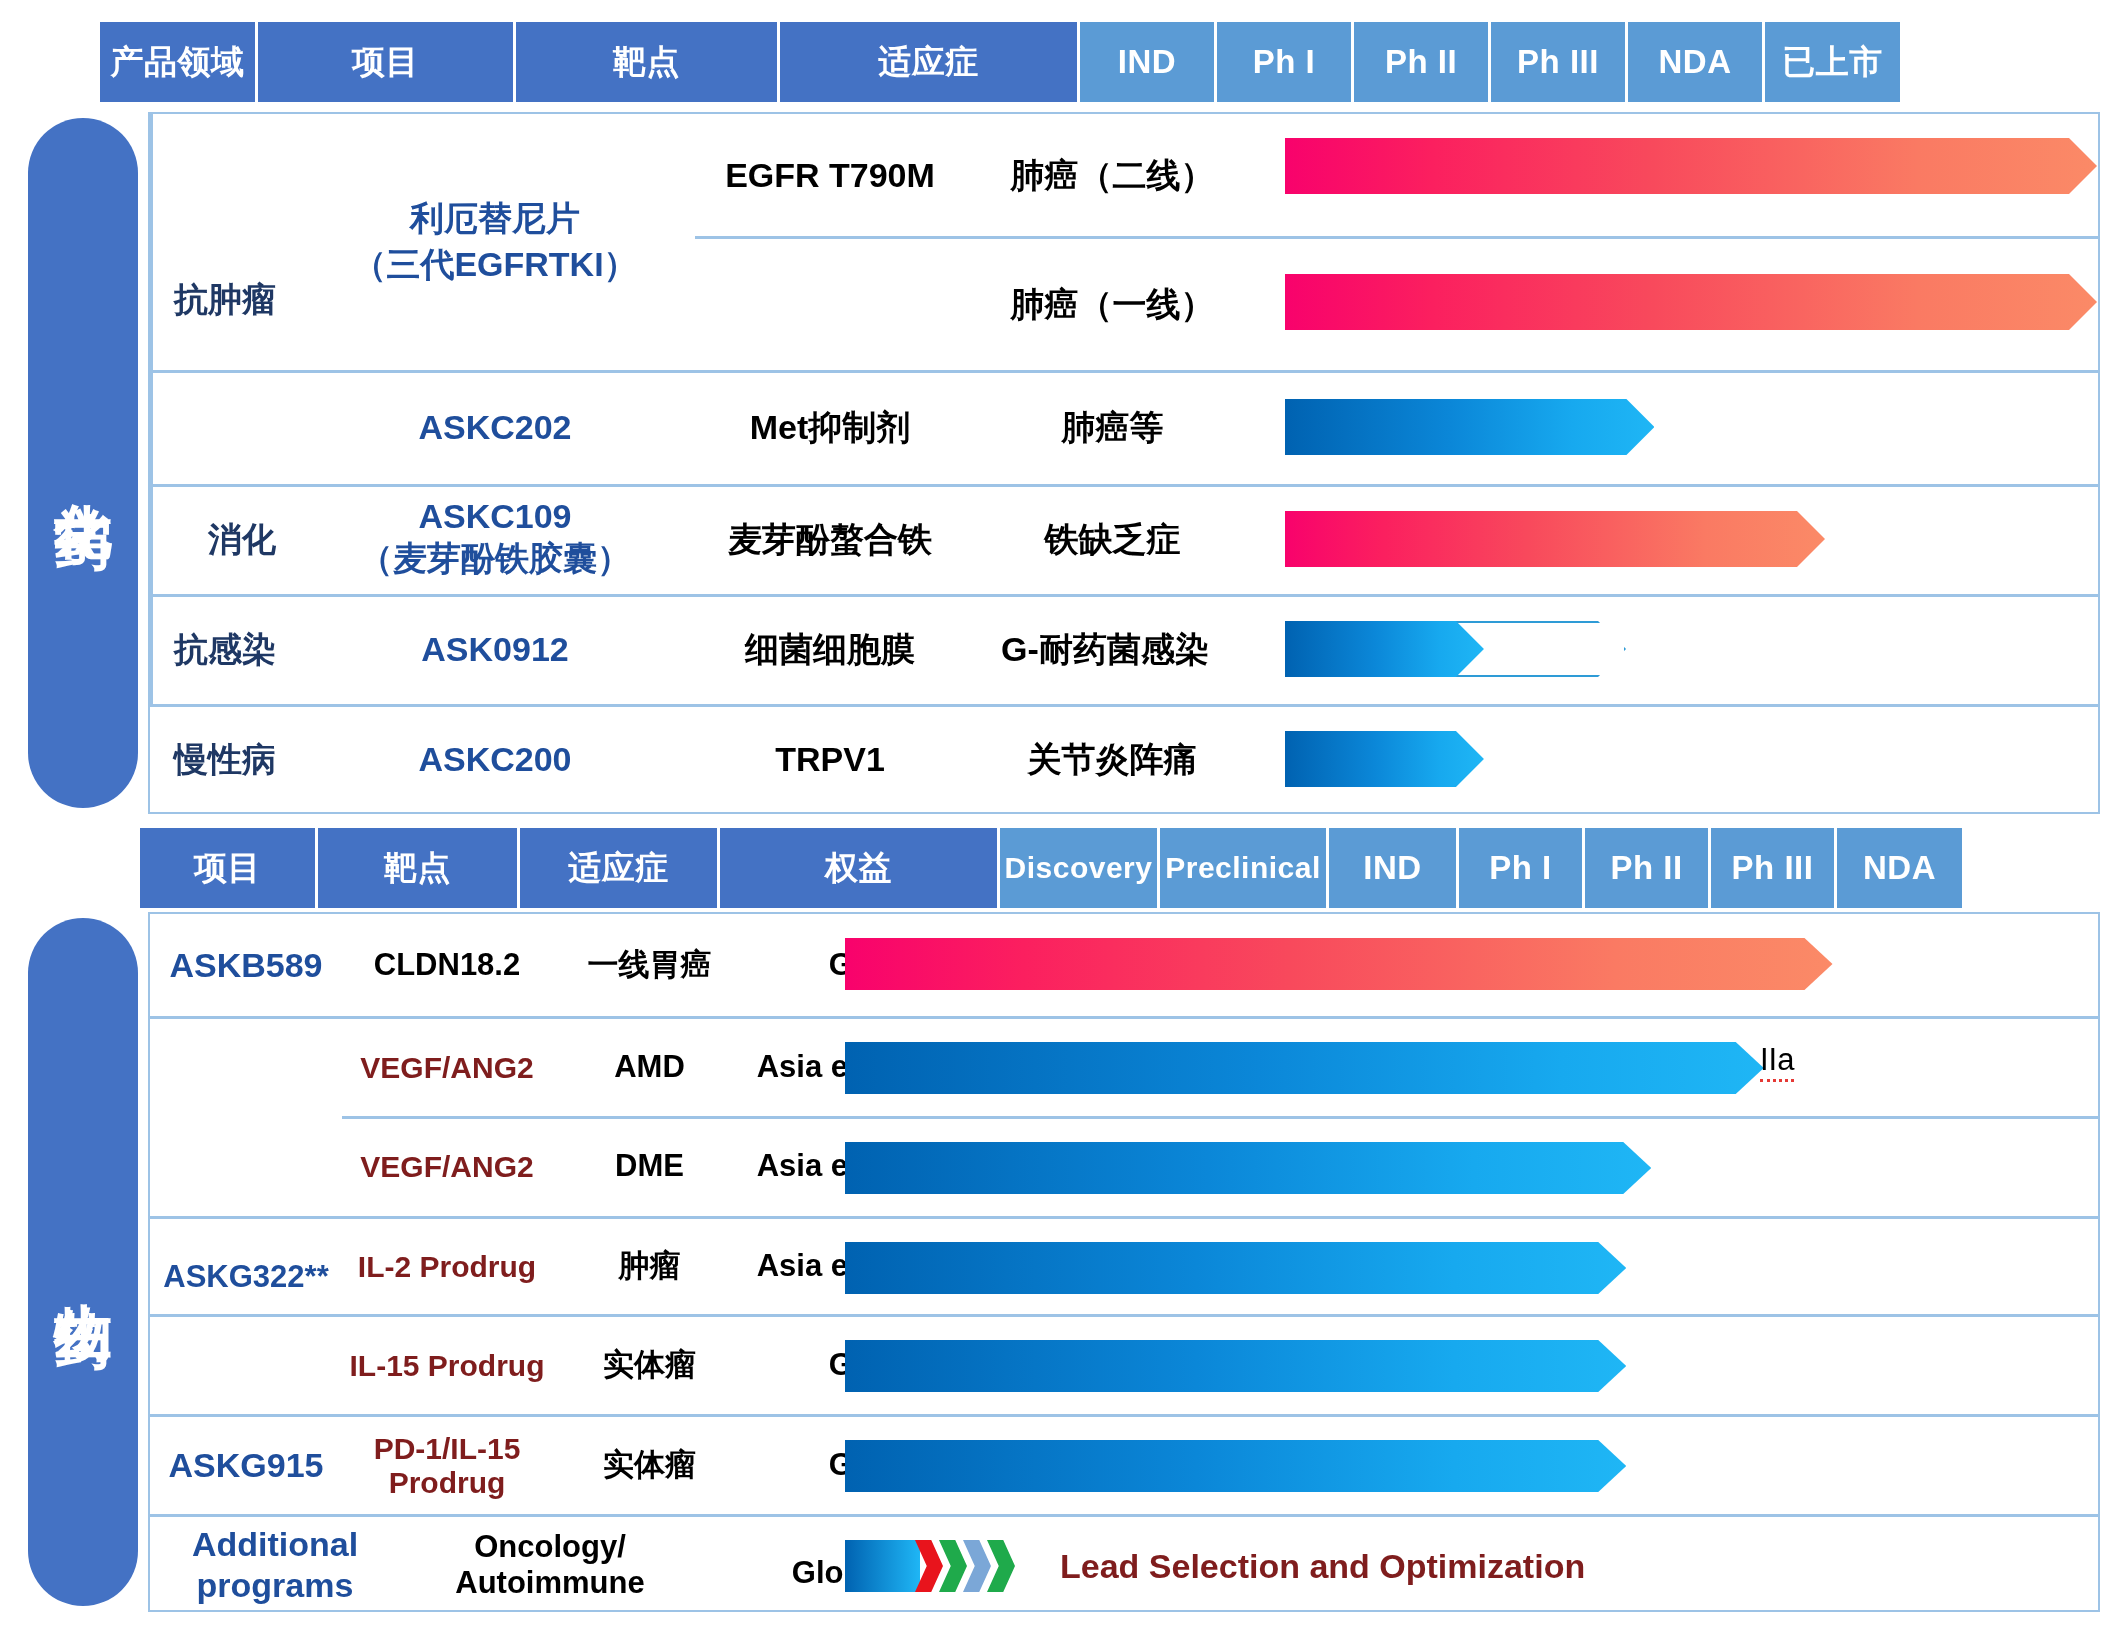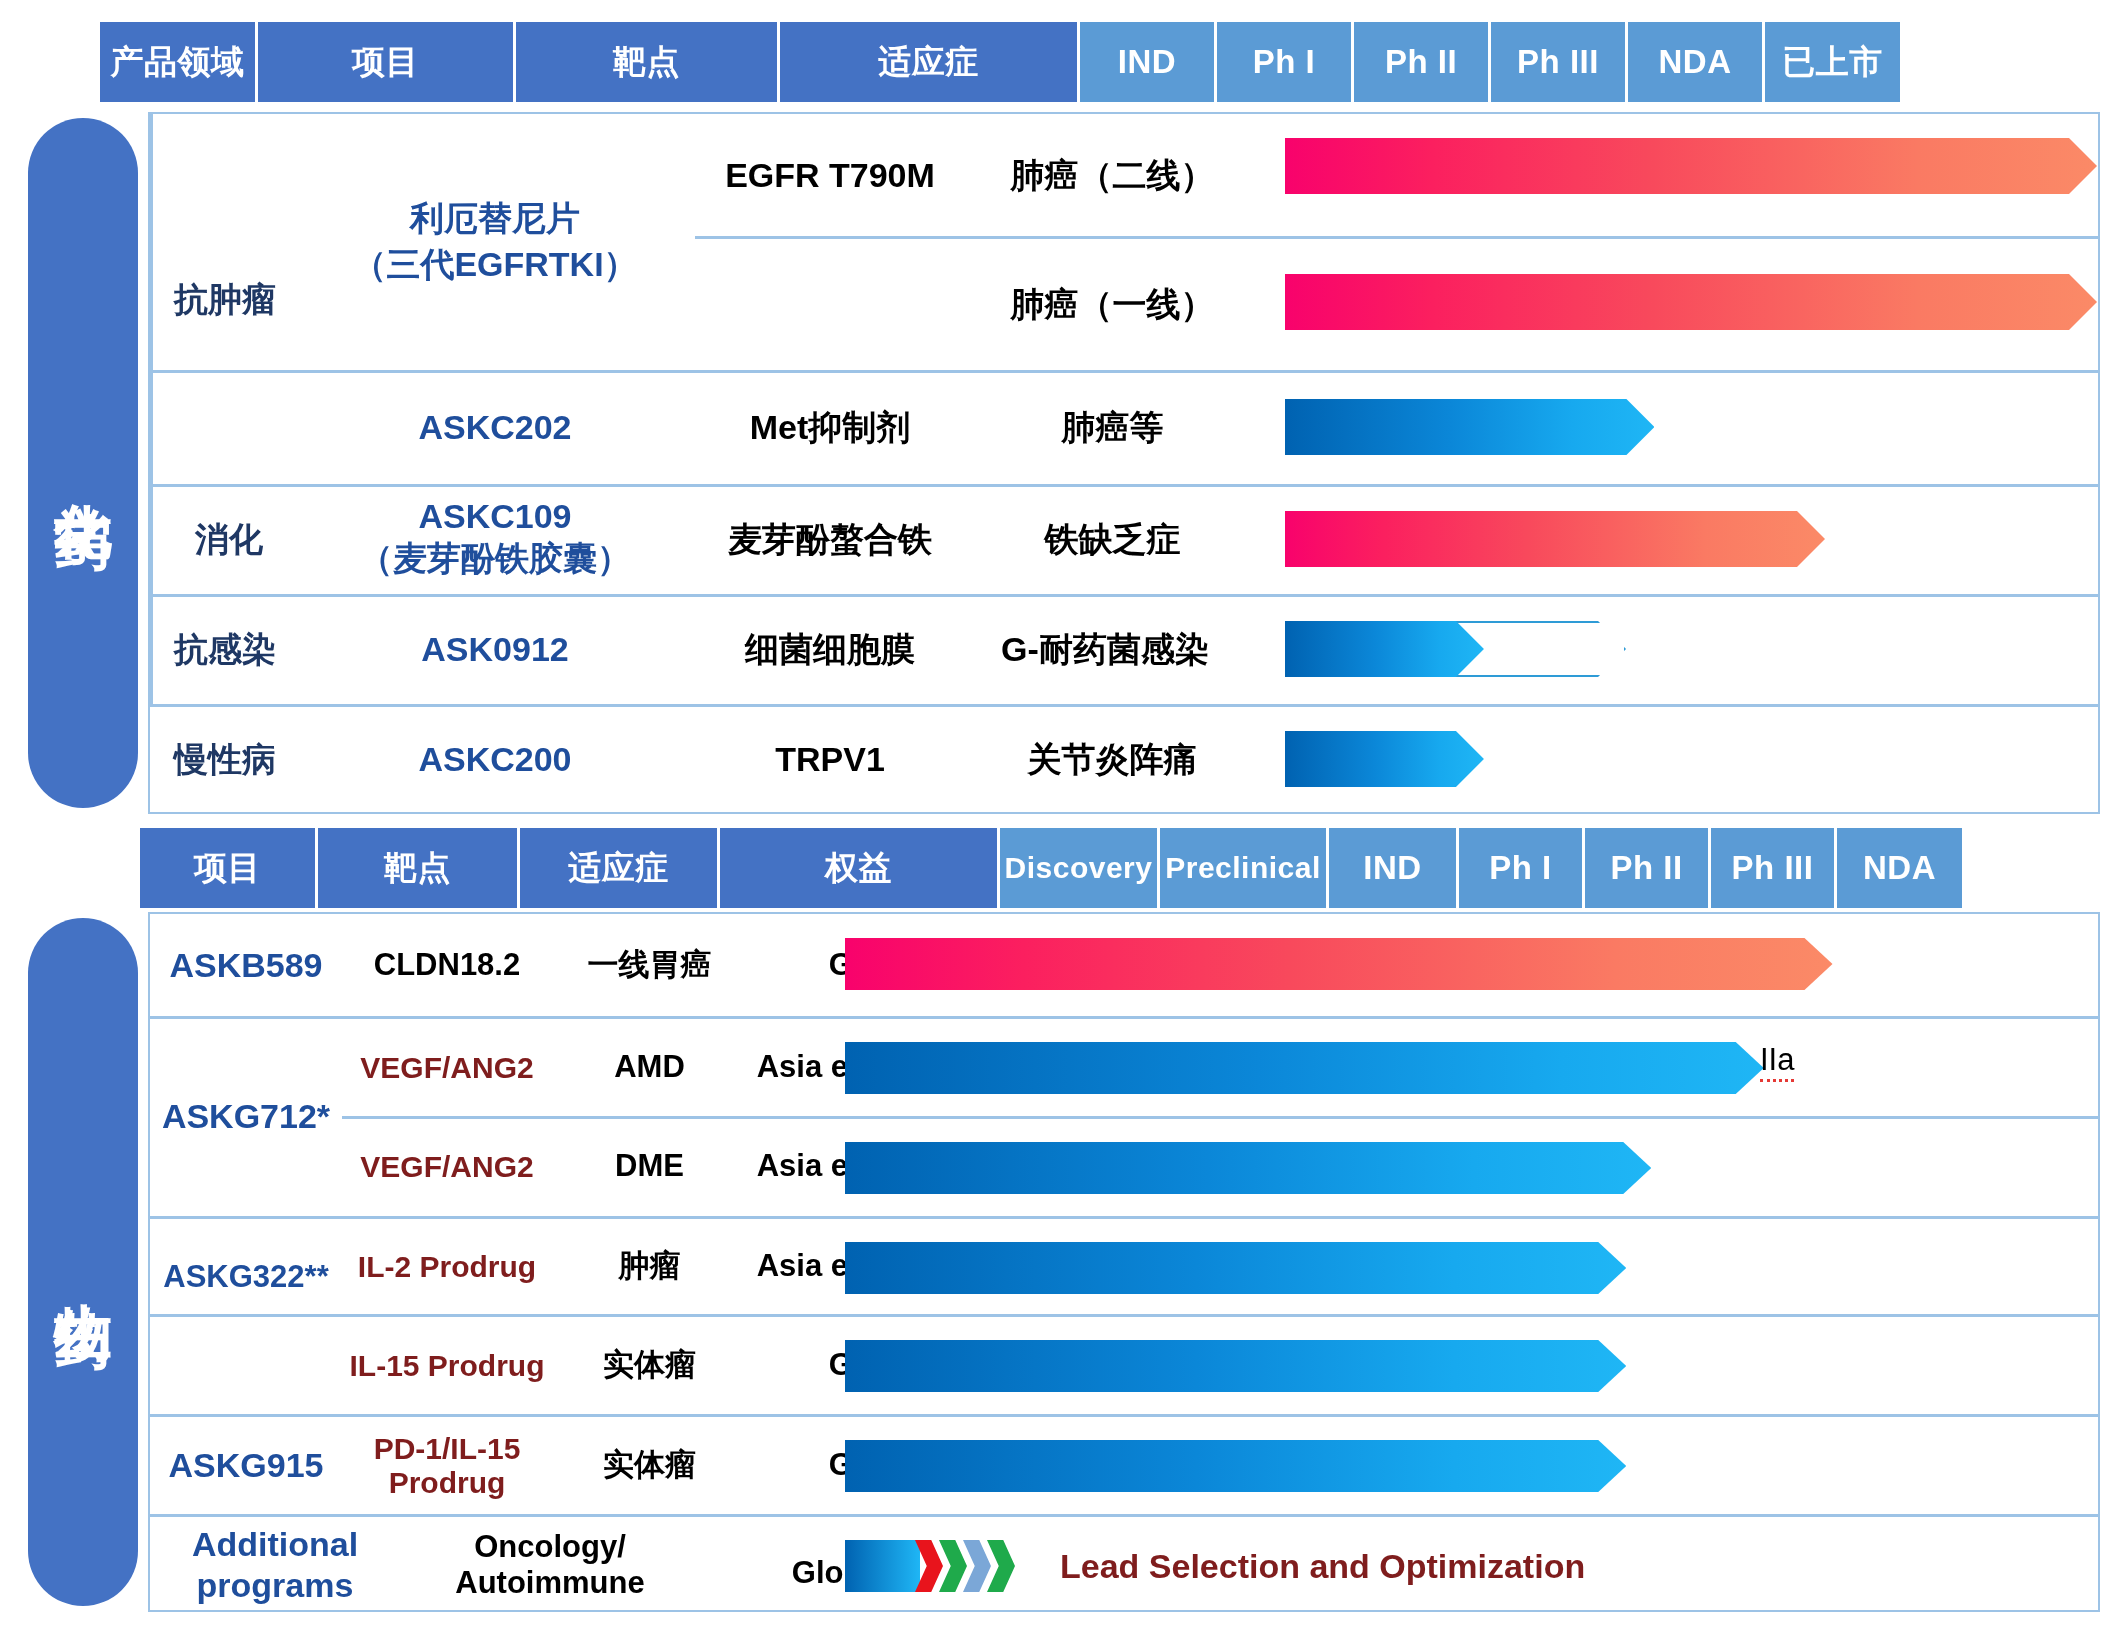--- a/index.html
+++ b/index.html
@@ -148,21 +148,21 @@
       <div class="bar pink" style="width:100%;"></div>
     </div>
 
     <div class="cell t-proj" style="left:150px;top:259px;width:390px;height:108px;">ASKC202</div>
     <div class="cell t-plain" style="left:545px;top:259px;width:270px;height:108px;">Met抑制剂</div>
     <div class="cell t-plain" style="left:815px;top:259px;width:295px;height:108px;">肺癌等</div>
     <div class="barwrap" style="left:1135px;top:285px;width:812px;height:56px;">
       <div class="bar blue" style="width:45.5%;"></div>
     </div>
 
-    <div class="cell t-area" style="left:4px;top:373px;width:150px;height:105px;">消化</div>
+    <div class="cell t-area" style="left:17px;top:373px;width:150px;height:105px;">消化</div>
     <div style="position:absolute;left:150px;top:373px;width:390px;height:105px;display:flex;flex-direction:column;align-items:center;justify-content:center;">
       <div class="t-proj">ASKC109</div>
       <div class="t-proj">（麦芽酚铁胶囊）</div>
     </div>
     <div class="cell t-plain" style="left:545px;top:373px;width:270px;height:105px;">麦芽酚螯合铁</div>
     <div class="cell t-plain" style="left:815px;top:373px;width:295px;height:105px;">铁缺乏症</div>
     <div class="barwrap" style="left:1135px;top:397px;width:812px;height:56px;">
       <div class="bar pink" style="width:66.5%;"></div>
     </div>
 
@@ -213,21 +213,20 @@
     <div class="subsep" style="left:192px;right:0;top:202px;"></div>
 
     <div class="cell t-proj" style="left:0px;top:0px;width:192px;height:102px;">ASKB589</div>
     <div class="cell t-plain-xs" style="left:192px;top:0px;width:210px;height:102px;">CLDN18.2</div>
     <div class="cell t-plain-xs" style="left:402px;top:0px;width:195px;height:102px;">一线胃癌</div>
     <div class="cell t-plain-xs" style="left:597px;top:0px;width:260px;height:102px;">Global</div>
     <div class="barwrap" style="left:695px;top:24px;width:1250px;height:52px;">
       <div class="bar pink" style="width:79%;"></div>
     </div>
 
-    <div class="cell t-proj" style="left:0px;top:105px;width:192px;height:195px;">ASKG712*</div>
     <div class="cell t-plain-sm" style="left:192px;top:105px;width:210px;height:97px;">VEGF/ANG2</div>
     <div class="cell t-plain-xs" style="left:402px;top:105px;width:195px;height:97px;">AMD</div>
     <div class="cell t-plain-xs" style="left:597px;top:105px;width:290px;height:97px;">Asia except Japan</div>
     <div class="barwrap" style="left:695px;top:128px;width:1250px;height:52px;">
       <div class="bar blue" style="width:73.5%;"></div>
     </div>
     <div class="annot" style="left:1610px;top:128px;">IIa</div>
 
     <div class="cell t-plain-sm" style="left:192px;top:205px;width:210px;height:95px;">VEGF/ANG2</div>
     <div class="cell t-plain-xs" style="left:402px;top:205px;width:195px;height:95px;">DME</div>

